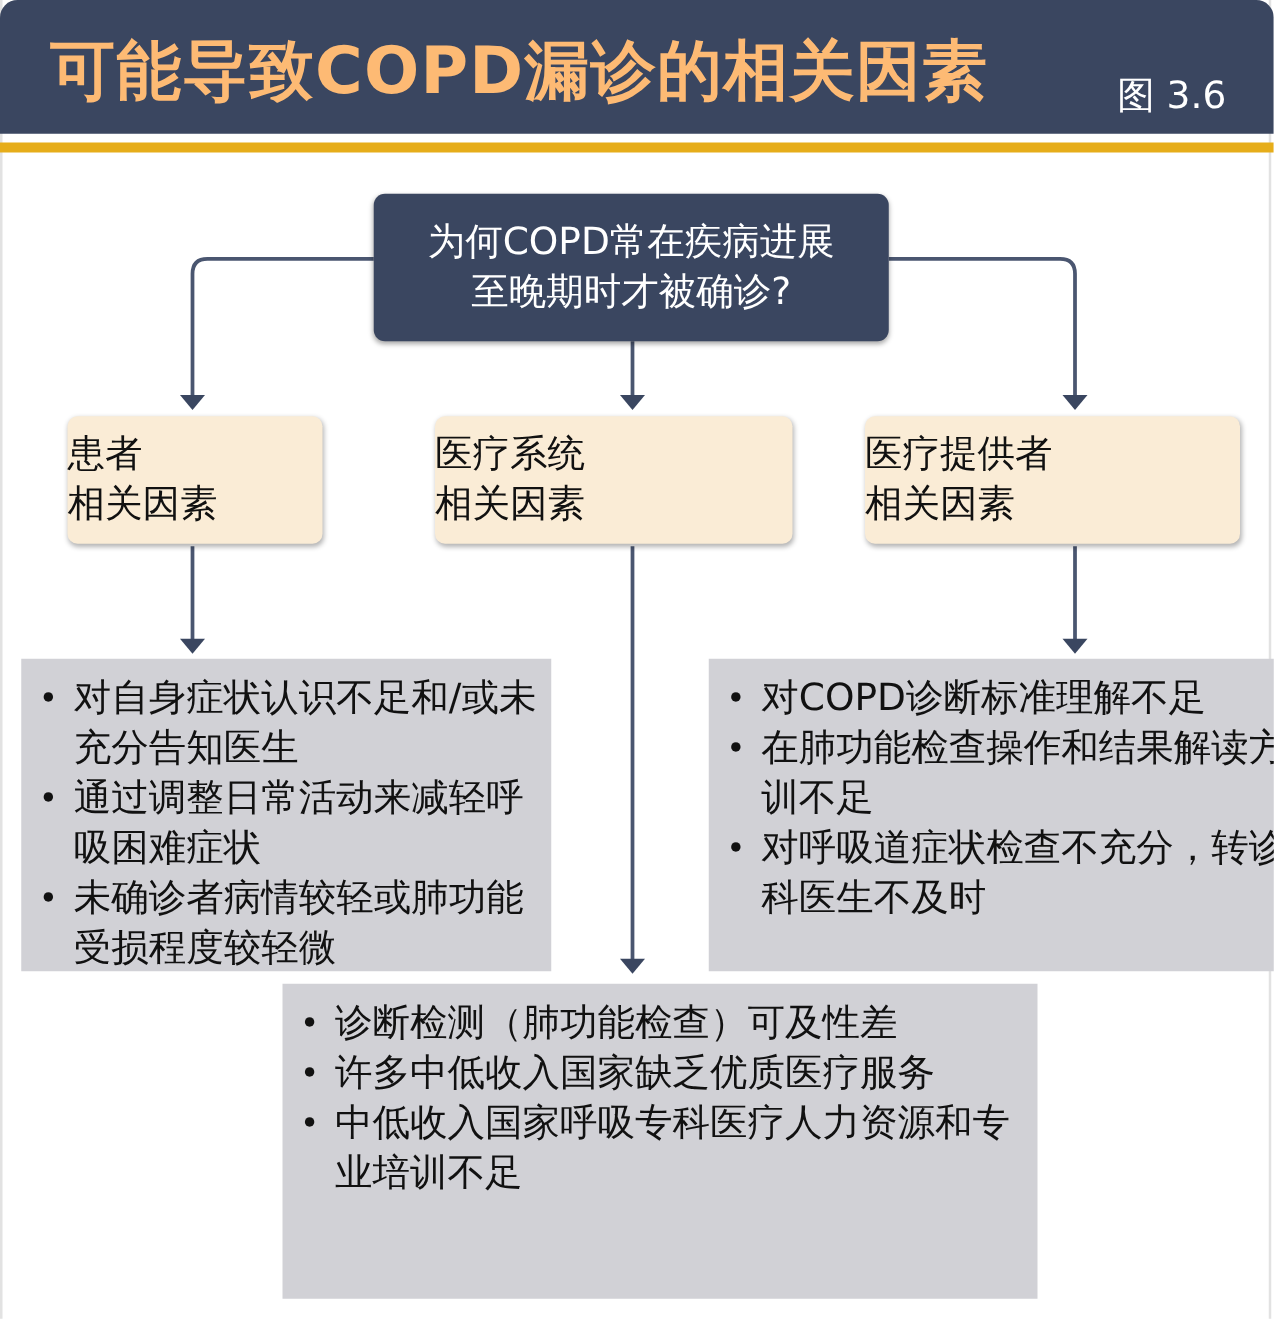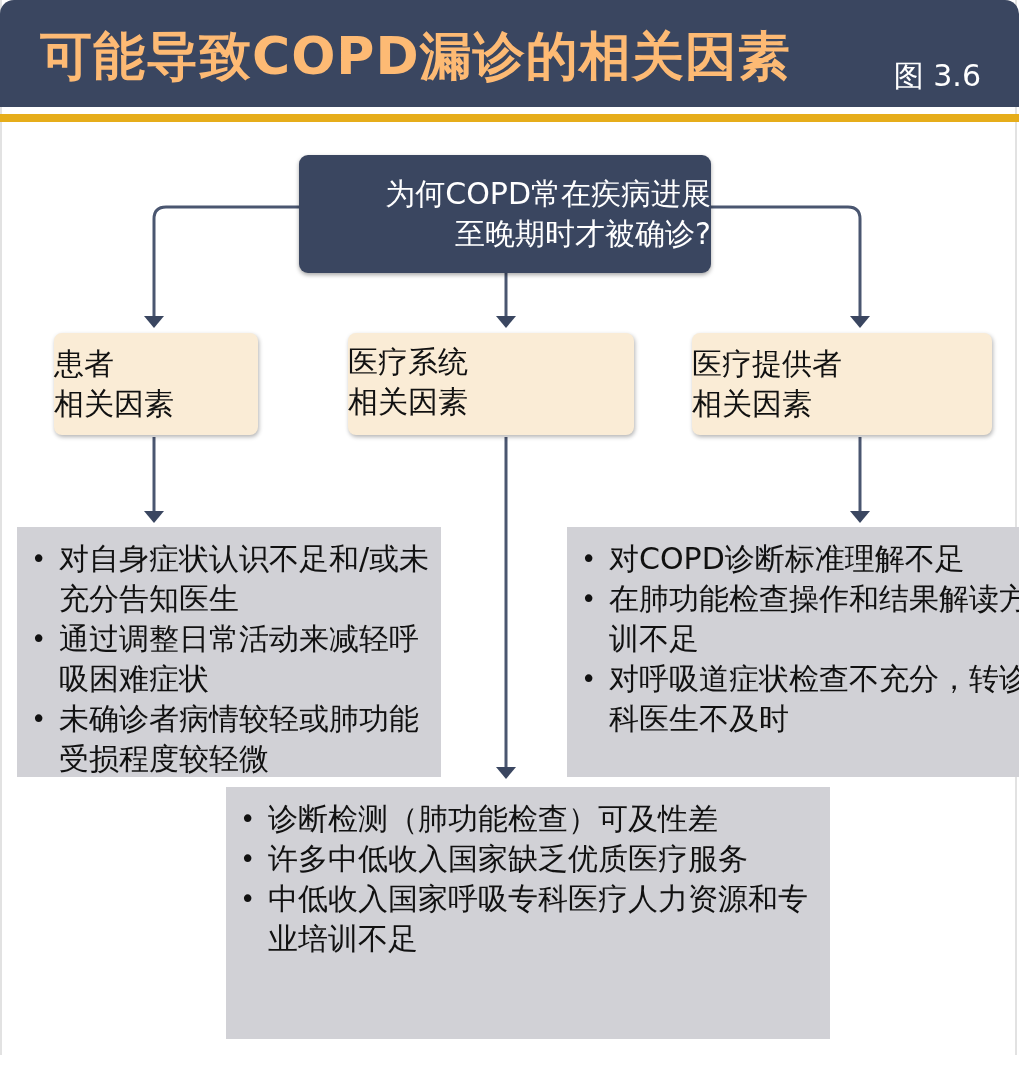--- a/index.html
+++ b/index.html
@@ -9,29 +9,29 @@
            border-left: 2px solid #e2e2e2; border-right: 2px solid #e2e2e2; box-sizing: border-box; }
   .header { position: absolute; left: 0; top: 0; width: 1019px; height: 107px;
             background: #3a4660; border-radius: 14px 14px 0 0; }
   .title { position: absolute; left: 40px; top: 22px; font-size: 52px; font-weight: bold;
            color: #fdba74; letter-spacing: 1px; white-space: nowrap; }
   .fig-label { position: absolute; right: 38px; top: 56px; font-size: 30px; color: #ffffff; white-space: nowrap; }
   .gold-bar { position: absolute; left: 0; top: 114px; width: 1019px; height: 8px; background: #e6ad1a; }
 
   .question { position: absolute; left: 299px; top: 155px; width: 412px; height: 118px;
               background: #3a4660; border-radius: 9px; box-shadow: 0 2px 4px rgba(0,0,0,0.35);
-              color: #fff; font-size: 30px; text-align: right; line-height: 40px;
+              color: #fff; font-size: 30px; text-align: center; line-height: 40px;
               display: flex; flex-direction: column; justify-content: center; }
 
   .cat { position: absolute; top: 333px; height: 102px; background: #faecd6;
          border-radius: 8px; box-shadow: 1px 2px 4px rgba(0,0,0,0.3);
          font-size: 30px; text-align: left; line-height: 40px;
          display: flex; flex-direction: column; justify-content: center; color: #111; }
   .cat.left { left: 54px; width: 204px; }
-  .cat.mid { left: 348px; width: 286px; font-family: Liberation Mono, monospace; }
+  .cat.mid { left: 348px; width: 286px; }
   .cat.right { left: 692px; width: 300px; }
 
   .box { position: absolute; background: #d1d1d6; font-size: 30px; line-height: 40px; color: #111; }
   .box ul { list-style: none; margin: 0; padding: 0; }
   .box li { position: relative; padding-left: 28px; }
   .box li::before { content: "•"; position: absolute; left: 0; top: 0; font-size: 26px; }
   .box.left { left: 17px; top: 527px; width: 424px; height: 250px; padding: 12px 0 0 14px; box-sizing: border-box; }
   .box.right { left: 567px; top: 527px; width: 522px; height: 250px; padding: 12px 0 0 14px; box-sizing: border-box; }
   .box.mid { left: 226px; top: 787px; width: 604px; height: 252px; padding: 12px 0 0 14px; box-sizing: border-box; }
 

